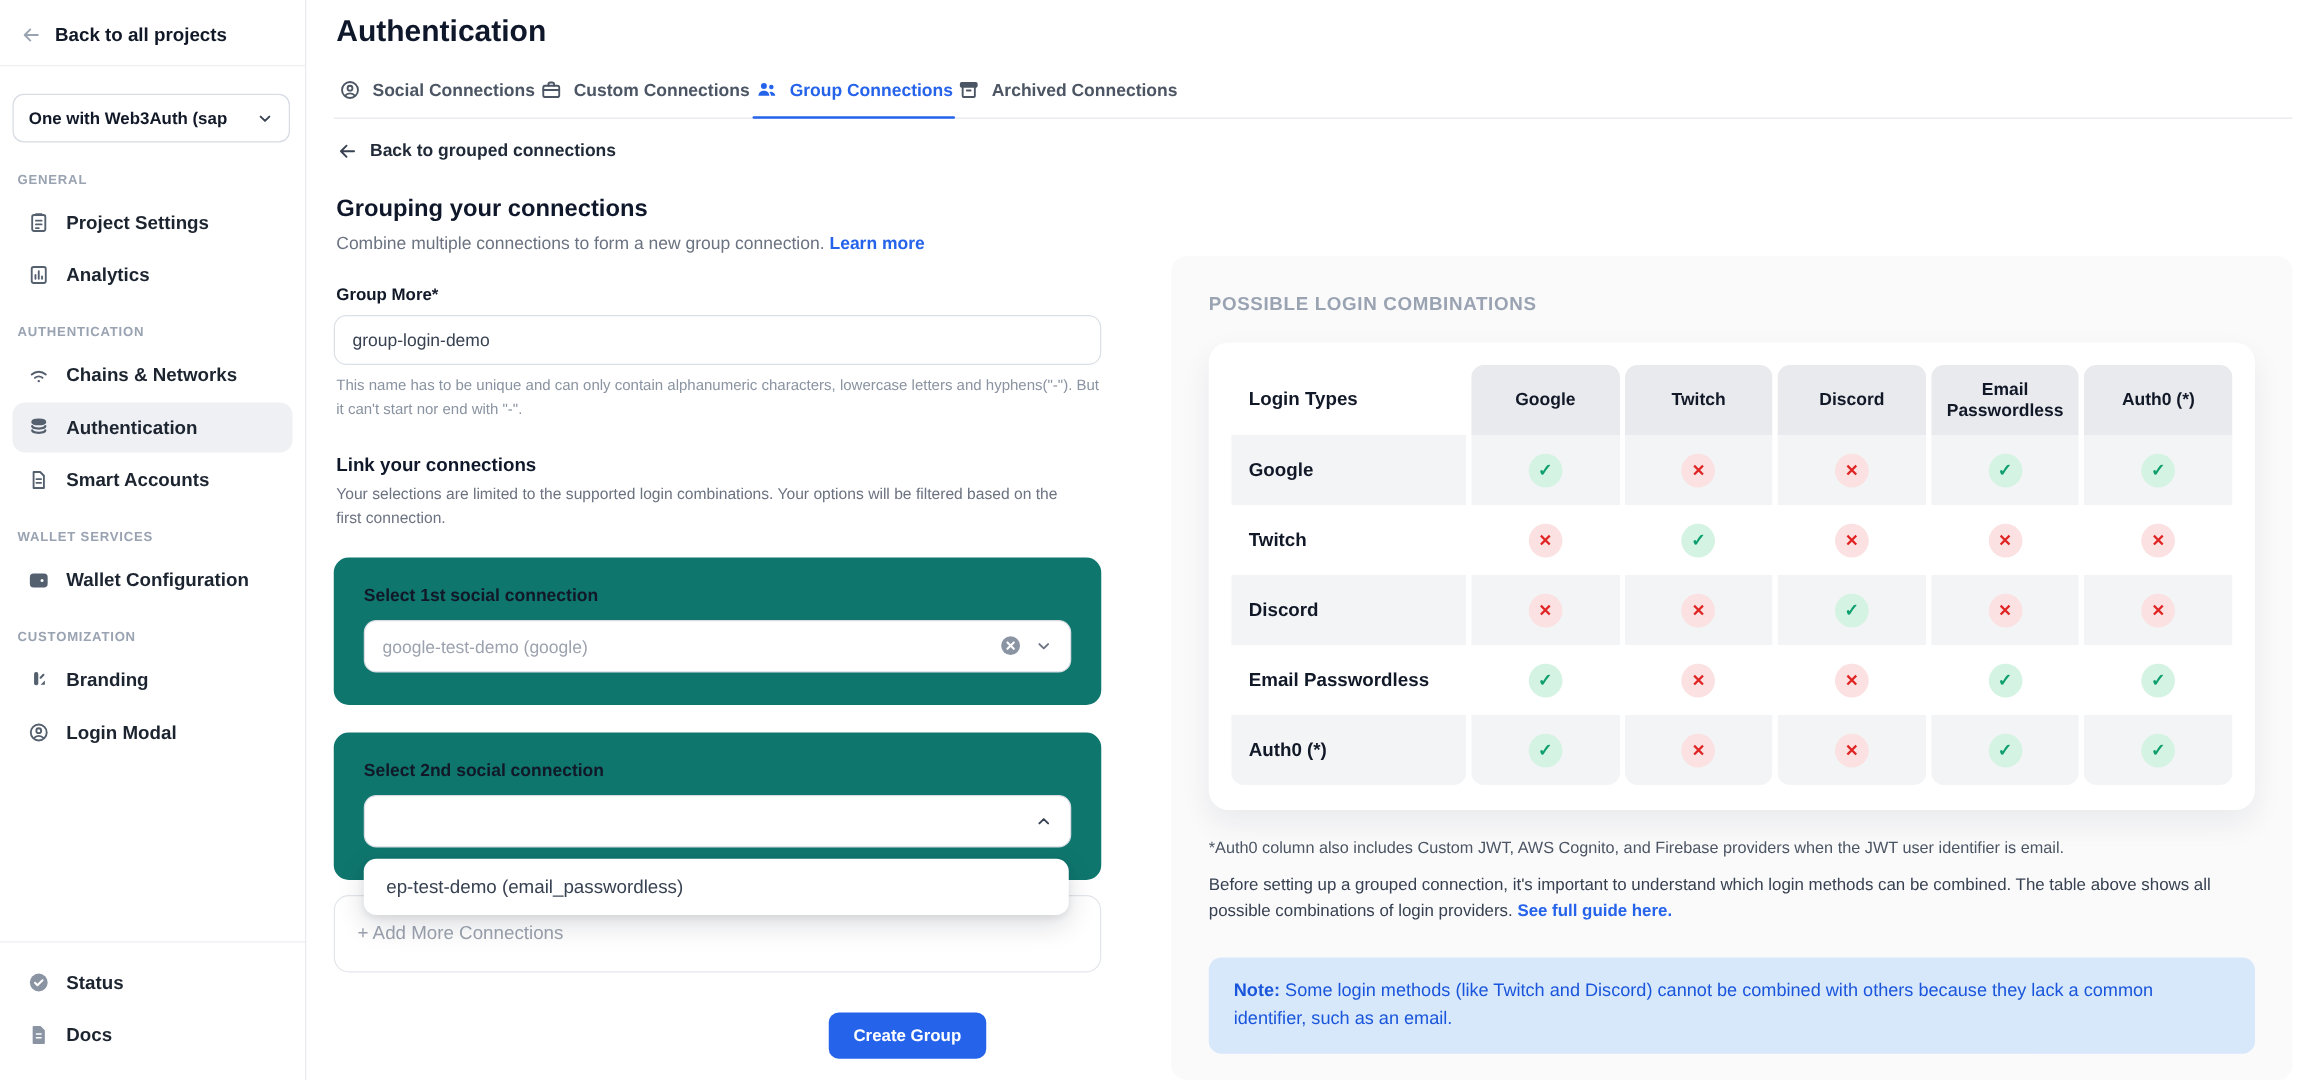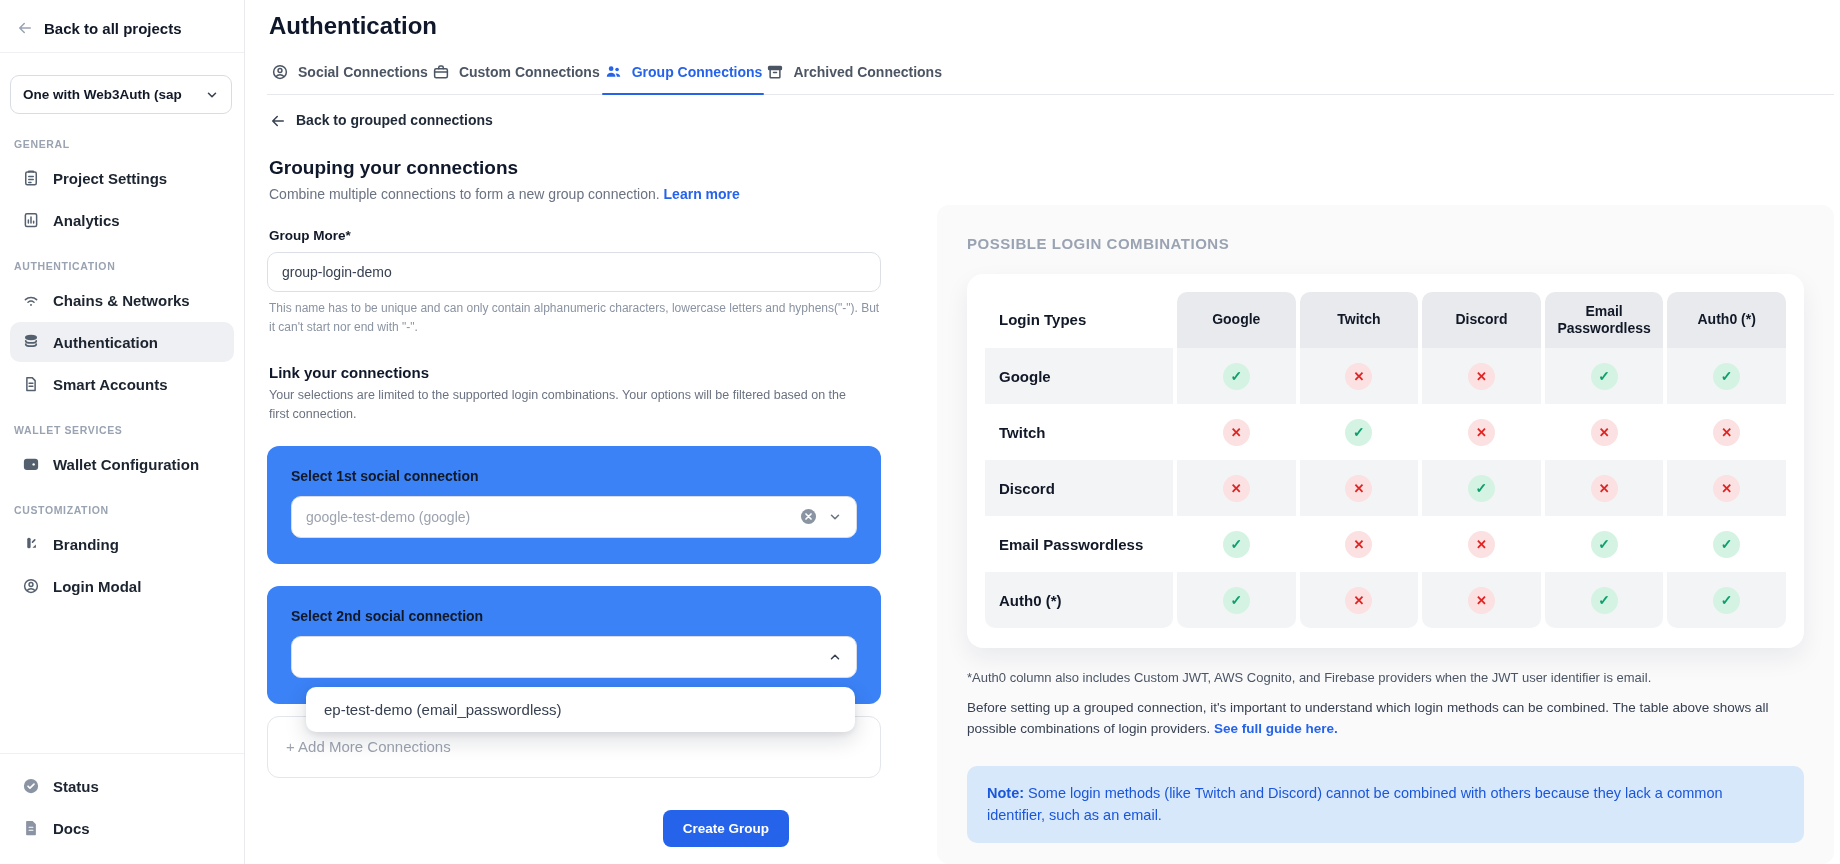--- a/index.html
+++ b/index.html
@@ -49,28 +49,28 @@
   .form-sub { font-size:14px; color:#6b7280; margin-left:2px; }
   .link-blue { color:#2563eb; font-weight:700; cursor:pointer; }
   .field-label { font-size:13.5px; font-weight:700; color:#111827; margin:26px 0 9px 2px; }
   .text-input { width:100%; border:1px solid #dcе0e6; border:1px solid #dce0e6; border-radius:10px;
                 padding:11px 14px; font-size:14px; color:#374151; background:#fff;
                 font-family:"Liberation Sans", sans-serif; outline:none; }
   .help-text { font-size:12px; color:#8a93a1; line-height:1.55; margin:7px 0 0 2px; max-width:612px; }
   .section-title { font-size:15px; font-weight:800; color:#0f172a; margin:28px 0 5px 2px; }
   .help-text2 { font-size:12.5px; color:#6b7280; line-height:1.5; margin-left:2px; max-width:600px; }
 
-  .select-card { background:#3b82f6; border-radius:12px; padding:22px 24px 26px 24px; margin-top:22px; }
+  .select-card { background:#0f766e; border-radius:12px; padding:22px 24px 26px 24px; margin-top:22px; }
   .select-label { font-size:14px; font-weight:800; color:#111827; margin-bottom:12px; }
   .select-box { background:#fff; border:1px solid #d9dde3; border-radius:10px; height:42px;
                 display:flex; align-items:center; padding:0 14px; cursor:pointer; }
   .select-box .val { flex:1; font-size:14px; color:#9ca3af; }
   .select-box .controls { display:flex; align-items:center; gap:10px; }
   .sel2-wrap { position:relative; }
-  .dropdown { position:absolute; left:15px; right:2px; top:calc(100% + 9px); background:#fff;
+  .dropdown { position:absolute; left:0; right:2px; top:calc(100% + 9px); background:#fff;
               border-radius:10px; box-shadow:0 8px 22px rgba(15,23,42,.14), 0 2px 6px rgba(15,23,42,.08);
               z-index:20; }
   .dropdown-item { padding:14px 18px; font-size:15px; color:#374151; cursor:pointer; border-radius:10px; }
   .add-more-box { border:1px solid #e3e6ea; border-radius:12px; margin-top:12px; height:62px;
                   display:flex; align-items:center; padding:0 18px; }
   .add-more { color:#9ca3af; font-size:15px; cursor:pointer; }
   .btn-row { display:flex; justify-content:flex-end; margin-top:32px; padding-right:92px; }
   .btn-primary { background:#2563eb; color:#fff; border:none; border-radius:8px; padding:11px 20px;
                  font-size:13.5px; font-weight:700; cursor:pointer; font-family:"Liberation Sans",sans-serif; }
 

